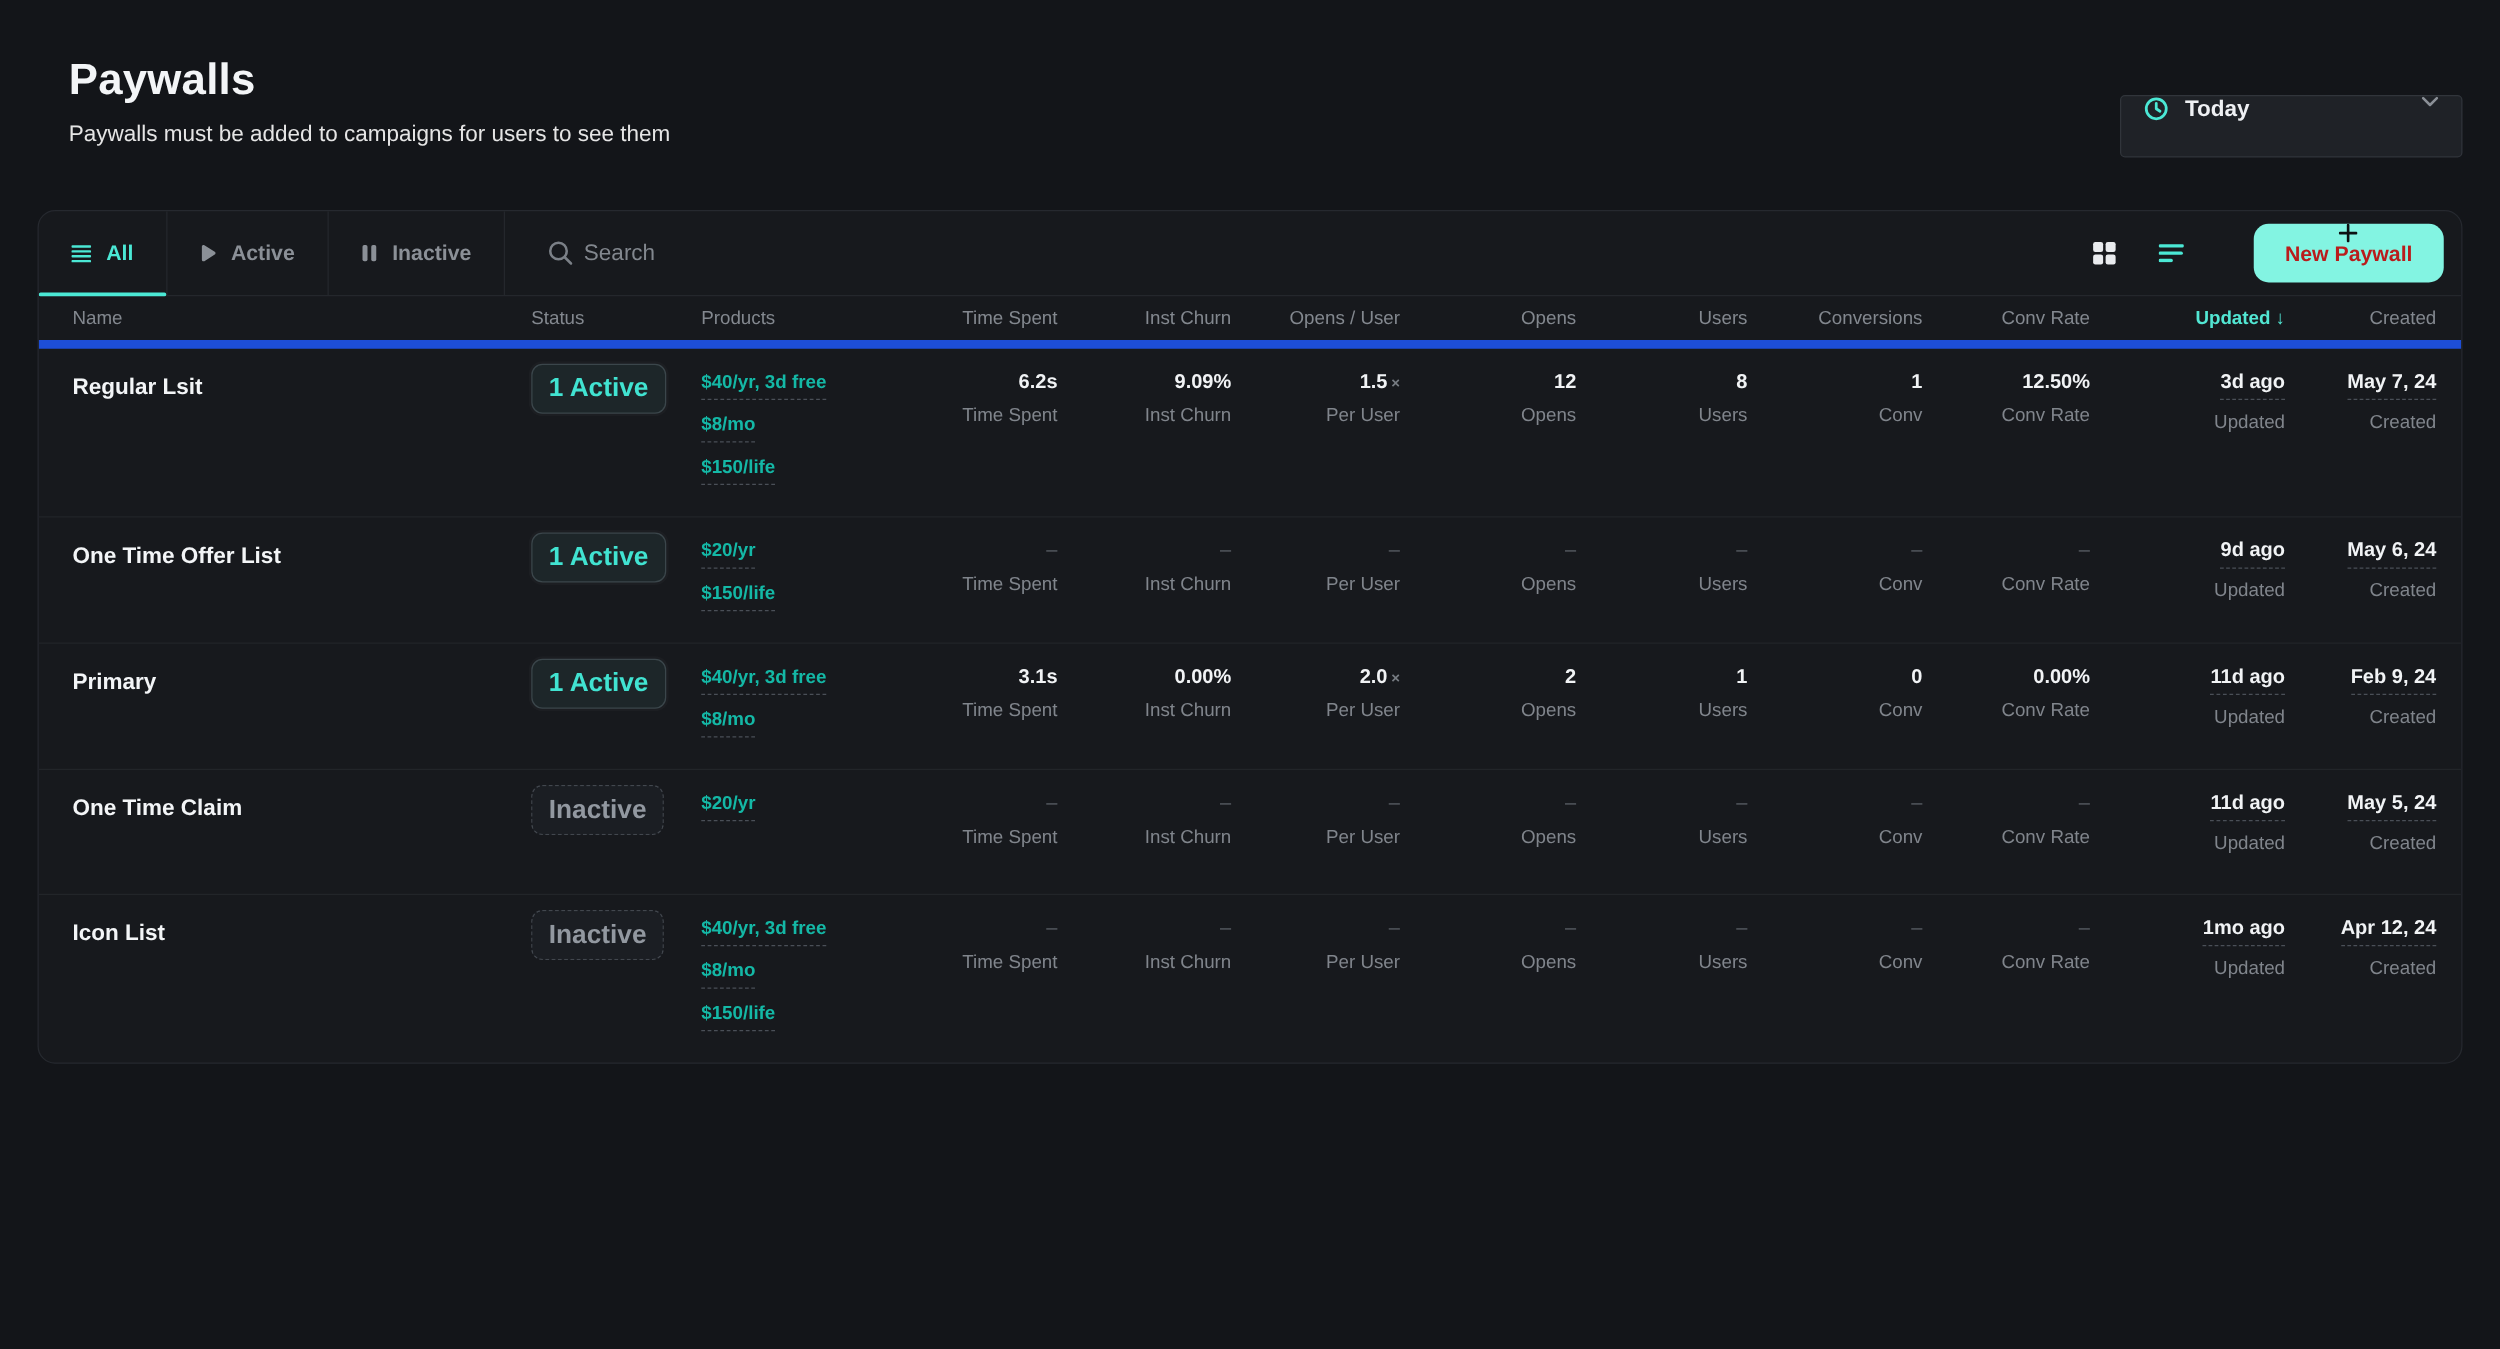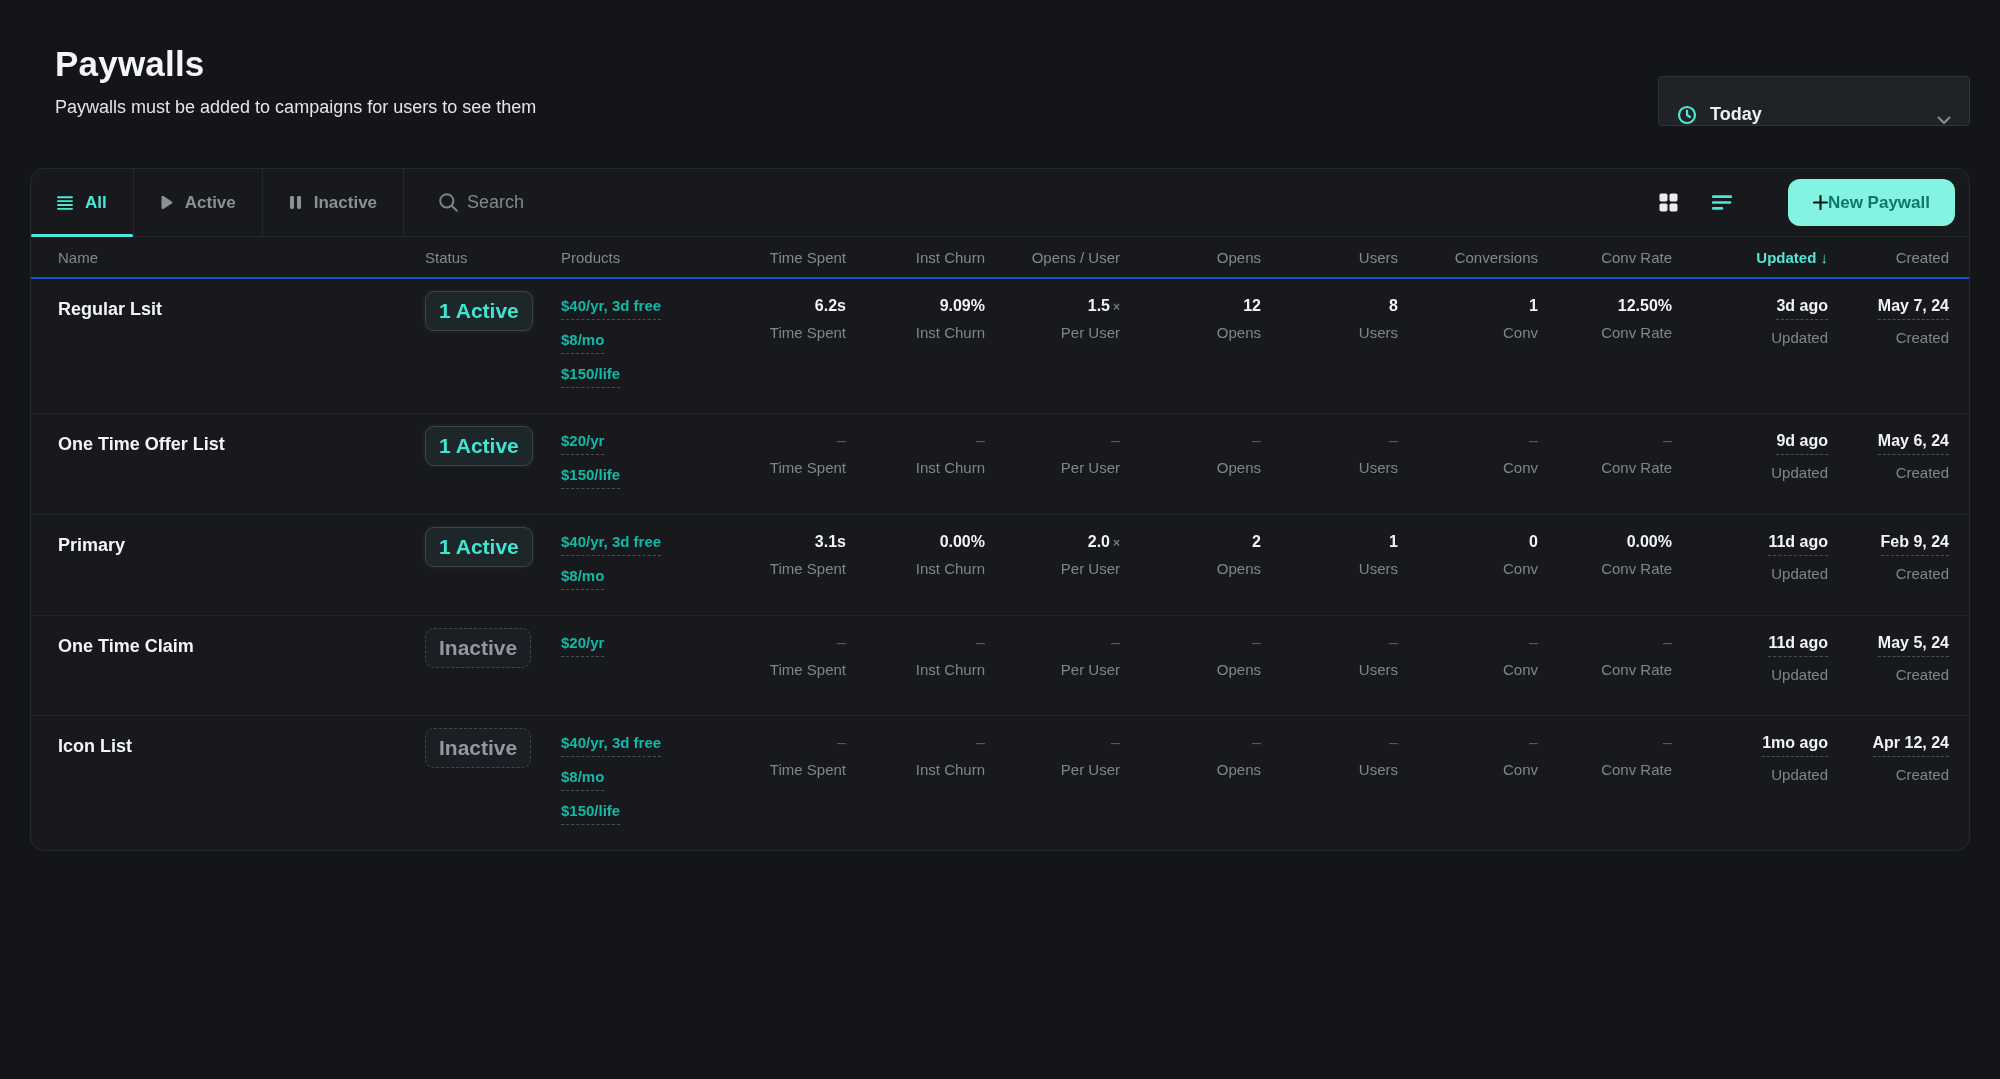--- a/index.html
+++ b/index.html
@@ -6,22 +6,22 @@
   html,body{background:#131519}
   body{
     width:2000px;height:1079px;overflow:hidden;position:relative;
     font-family:"Liberation Sans",sans-serif;color:#e9ebee;
   }
   
   .page-header{display:flex;justify-content:space-between;align-items:flex-start;padding:44px 30px 0 55px}
   .page-title{font-size:35px;font-weight:700;color:#f3f5f7;letter-spacing:.2px}
   .page-subtitle{margin-top:13px;font-size:18px;color:#e5e5e5}
   .date-filter{
-    margin-top:32px;width:312px;height:50px;background:#1f2227;border:1px solid #31353b;
-    border-radius:4px;display:flex;align-items:flex-end;padding:0 18px;gap:13px;cursor:pointer;
+    margin-top:32px;width:274px;height:50px;background:#1f2227;border:1px solid #31353b;
+    border-radius:4px;display:flex;align-items:flex-start;padding:0 18px;gap:13px;cursor:pointer;
   }
   .date-filter .label{flex:1;font-size:18px;font-weight:700;color:#eef0f3}
   
   .panel{margin:42px 30px 0;background:#17191d;border:1px solid #26292f;border-radius:14px;overflow:hidden}
   
   .tabbar{display:flex;height:68px;border-bottom:1px solid #24272c;align-items:stretch}
   .tab{
     position:relative;display:flex;align-items:center;gap:12px;padding:0 26px;
     border-right:1px solid #24272c;font-size:17px;font-weight:600;color:#8b9097;cursor:pointer;white-space:nowrap;
   }
@@ -30,26 +30,27 @@
   .searchbox{flex:1;display:flex;align-items:center;gap:8px;padding-left:34px}
   .searchbox input{
     background:transparent;border:none;outline:none;color:#d8dbdf;font-size:18px;width:420px;
     font-family:"Liberation Sans",sans-serif;
   }
   .searchbox input::placeholder{color:#82878e}
   .view-controls{display:flex;align-items:center;gap:26px;padding-right:14px}
   .icon-btn{background:none;border:none;cursor:pointer;display:flex;align-items:center;padding:4px}
   .btn-new{
     height:47px;padding:0 25px;margin-left:26px;border:none;border-radius:12px;background:#83f4e2;
-    color:#0f766e;font-size:17px;font-weight:700;display:flex;align-items:center;cursor:pointer;
+    color:#b91c1c;font-size:17px;font-weight:700;display:flex;align-items:center;cursor:pointer;
     font-family:"Liberation Sans",sans-serif;
+    flex-direction:column;
   }
   
   .grid-cols{display:grid;grid-template-columns:minmax(0,1fr) 136px 145px 140px 139px 135px 141px 137px 140px 134px 156px 121px}
-  .thead{padding:0 20px 0 27px;height:42px;align-items:center;border-bottom:2px solid #1d4ed8}
+  .thead{padding:0 20px 0 27px;height:42px;align-items:center;border-bottom:7px solid #1d4ed8}
   .th{font-size:15px;color:#83888f;text-align:right;white-space:nowrap}
   .th.left{text-align:left}
   .th.sorted{color:#52e6d3;font-weight:600}
   .th .sort-arrow{font-size:15px}
   .tbody .row{padding:18px 20px 14px 27px;border-bottom:1px solid #222529;min-height:100px;align-items:start}
   .tbody .row:last-child{border-bottom:none}
   .cell-name{font-size:18px;font-weight:700;color:#f3f5f7;padding-top:2px}
   .cell-status{margin-top:-6px}
   .badge{display:inline-block;padding:7px 13px;border-radius:9px;font-size:21px;font-weight:700;white-space:nowrap}
   .badge.active{color:#41e3d1;background:#1d2629;border:1px solid #3b464b;box-shadow:0 0 0 2px rgba(255,255,255,.025)}

